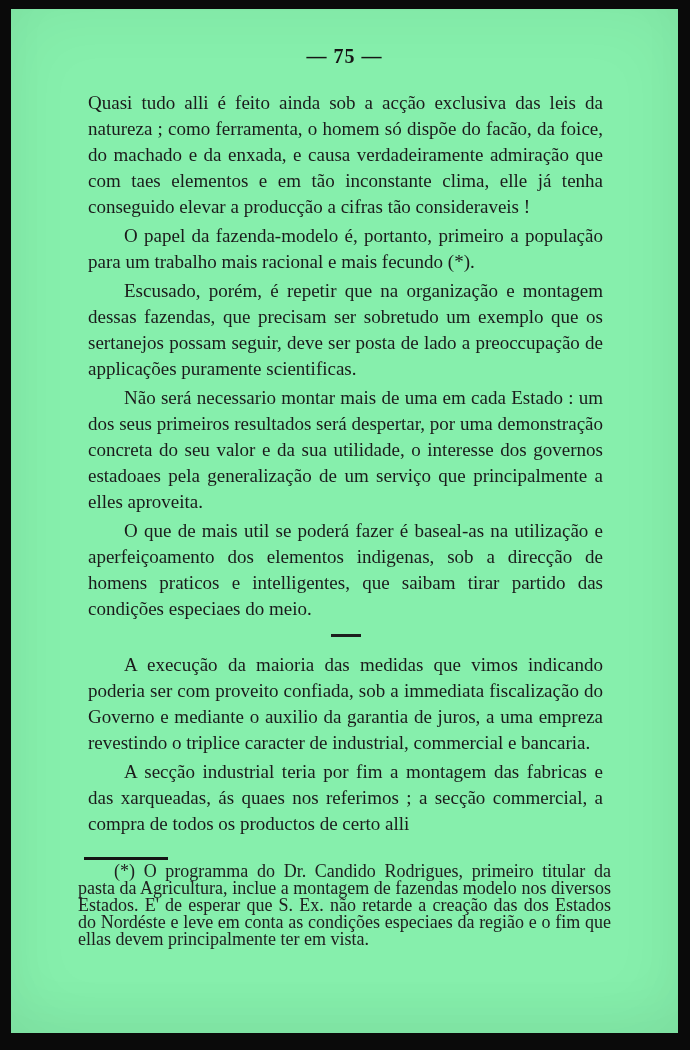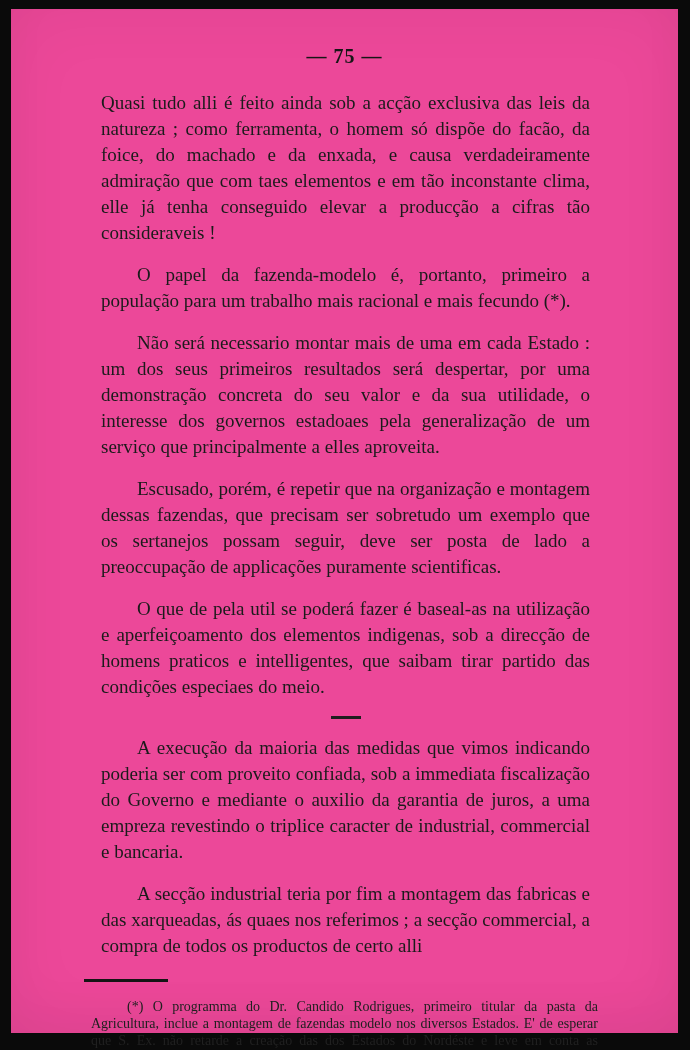--- a/index.html
+++ b/index.html
@@ -14,21 +14,21 @@
     background: #0a0a0a;
     overflow: hidden;
     font-family: "Liberation Serif", "DejaVu Serif", serif;
   }
   .page {
     position: absolute;
     left: 11px;
     top: 9px;
     width: 667px;
     height: 1024px;
-    background: #ec4899;
+    background: #86efac;
     box-shadow: inset 0 0 70px rgba(0,0,0,0.05), inset 0 -25px 45px rgba(0,0,0,0.03);
     color: #1b1b1b;
   }
   .page-number {
     margin-top: 35px;
     text-align: center;
     font-size: 20px;
     line-height: 24px;
     font-weight: bold;
     letter-spacing: 1px;
@@ -36,21 +36,21 @@
   }
   .text-col {
     width: 521px;
     margin-left: 74px;
     margin-top: 22px;
     font-size: 19px;
     line-height: 26px;
     text-align: justify;
   }
   .text-col p {
-    margin: 16px;
+    margin: 3px;
     padding: 0;
     text-indent: 36px;
   }
   .text-col p.no-indent {
     text-indent: 0;
   }
   .section-divider {
     width: 30px;
     height: 3px;
     background: #1e1e1e;
@@ -62,46 +62,46 @@
     margin-top: 20px;
   }
   .footnote-rule {
     width: 84px;
     height: 3px;
     background: #141414;
     margin-left: 9px;
   }
   .footnote-text {
     margin: 19px 0 0 0;
-    font-size: 14px;
+    font-size: 18px;
     line-height: 17px;
     text-align: justify;
     text-indent: 30px;
     color: #202020;
   }
 </style>
 </head>
 <body>
 
 <div class="scan">
   <div class="page">
 
     <div class="page-number">— 75 —</div>
 
     <div class="text-col">
 
       <p class="no-indent">Quasi tudo alli é feito ainda sob a acção exclusiva das leis da natureza ; como ferramenta, o homem só dispõe do facão, da foice, do machado e da enxada, e causa verdadeiramente admiração que com taes elementos e em tão inconstante clima, elle já tenha conseguido elevar a producção a cifras tão consideraveis !</p>
 
       <p>O papel da fazenda-modelo é, portanto, primeiro a população para um trabalho mais racional e mais fecundo (*).</p>
 
+      <p>Escusado, porém, é repetir que na organização e montagem dessas fazendas, que precisam ser sobretudo um exemplo que os sertanejos possam seguir, deve ser posta de lado a preoccupação de applicações puramente scientificas.</p>
+
       <p>Não será necessario montar mais de uma em cada Estado : um dos seus primeiros resultados será despertar, por uma demonstração concreta do seu valor e da sua utilidade, o interesse dos governos estadoaes pela generalização de um serviço que principalmente a elles aproveita.</p>
 
-      <p>Escusado, porém, é repetir que na organização e montagem dessas fazendas, que precisam ser sobretudo um exemplo que os sertanejos possam seguir, deve ser posta de lado a preoccupação de applicações puramente scientificas.</p>
-
-      <p>O que de pela util se poderá fazer é baseal-as na utilização e aperfeiçoamento dos elementos indigenas, sob a direcção de homens praticos e intelligentes, que saibam tirar partido das condições especiaes do meio.</p>
+      <p>O que de mais util se poderá fazer é baseal-as na utilização e aperfeiçoamento dos elementos indigenas, sob a direcção de homens praticos e intelligentes, que saibam tirar partido das condições especiaes do meio.</p>
 
       <div class="section-divider"></div>
 
       <p>A execução da maioria das medidas que vimos indicando poderia ser com proveito confiada, sob a immediata fiscalização do Governo e mediante o auxilio da garantia de juros, a uma empreza revestindo o triplice caracter de industrial, commercial e bancaria.</p>
 
       <p>A secção industrial teria por fim a montagem das fabricas e das xarqueadas, ás quaes nos referimos ; a secção commercial, a compra de todos os productos de certo alli</p>
 
       <div class="footnote-block">
         <div class="footnote-rule"></div>
         <p class="footnote-text">(*) O programma do Dr. Candido Rodrigues, primeiro titular da pasta da Agricultura, inclue a montagem de fazendas modelo nos diversos Estados. E' de esperar que S. Ex. não retarde a creação das dos Estados do Nordéste e leve em conta as condições especiaes da região e o fim que ellas devem principalmente ter em vista.</p>

